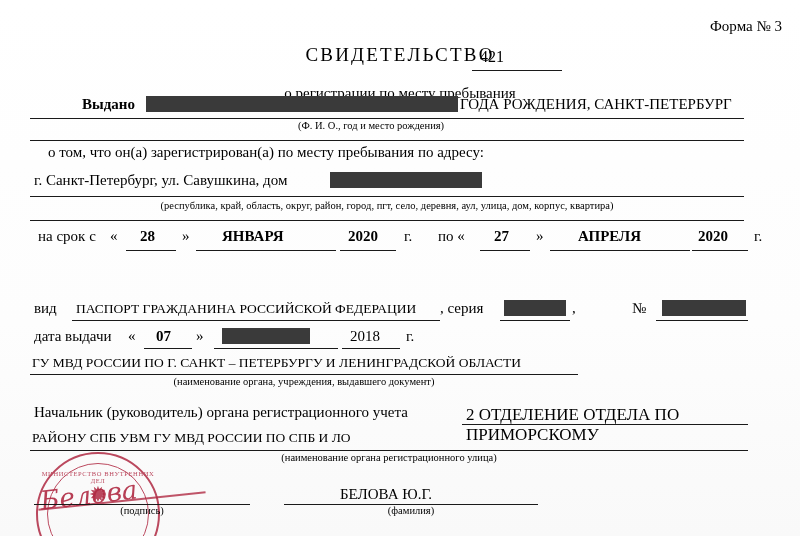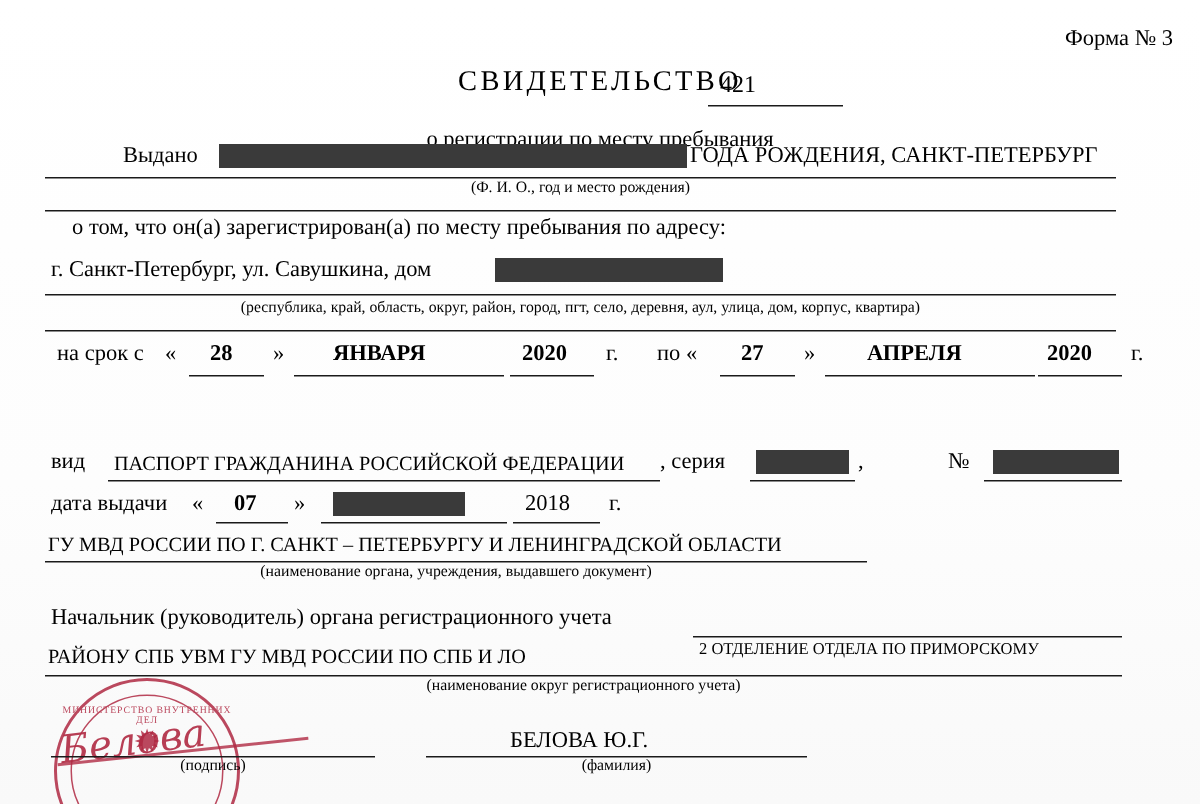--- a/index.html
+++ b/index.html
@@ -145,26 +145,26 @@
 
 <div id="doc">
 
   <div class="abs form-no">Форма № 3</div>
 
   <div class="abs title">СВИДЕТЕЛЬСТВО</div>
   <div class="abs title-num">421</div>
   <div class="abs title-num-line rule"></div>
   <div class="abs subtitle">о регистрации по месту пребывания</div>
 
-  <div class="abs lbl" style="left:82px; top:96px;">Выдано</div>
+  <div class="abs lbl" style="left:82px; top:96px;font-weight:bold;">Выдано</div>
   <div class="abs redact" style="left:146px; top:96px; width:312px;"></div>
   <div class="abs lbl" style="left:460px; top:96px; white-space:nowrap;">ГОДА РОЖДЕНИЯ, САНКТ-ПЕТЕРБУРГ</div>
   <div class="abs rule" style="left:30px; top:118px; width:714px;"></div>
 
-  <div class="abs small-caption" style="left:30px; top:120px; width:714px;">(Ф. И. О., год и место рождения)</div>
+  <div class="abs small-caption" style="left:14px; top:120px; width:714px;">(Ф. И. О., год и место рождения)</div>
   <div class="abs rule" style="left:30px; top:140px; width:714px;"></div>
 
   <div class="abs lbl" style="left:48px; top:144px;">о том, что он(а) зарегистрирован(а) по месту пребывания по адресу:</div>
 
   <div class="abs lbl" style="left:34px; top:172px;">г. Санкт-Петербург, ул. Савушкина, дом</div>
   <div class="abs redact" style="left:330px; top:172px; width:152px;"></div>
   <div class="abs rule" style="left:30px; top:196px; width:714px;"></div>
 
   <div class="abs small-caption" style="left:30px; top:200px; width:714px;">(республика, край, область, округ, район, город, пгт, село, деревня, аул, улица, дом, корпус, квартира)</div>
   <div class="abs rule" style="left:30px; top:220px; width:714px;"></div>
@@ -211,25 +211,25 @@
   <div class="abs rule" style="left:214px; top:348px; width:124px;"></div>
   <div class="abs lbl" style="left:350px; top:328px;">2018</div>
   <div class="abs rule" style="left:342px; top:348px; width:58px;"></div>
   <div class="abs lbl" style="left:406px; top:328px;">г.</div>
 
   <div class="abs" style="left:32px; top:355px; font-size:13.5px;">ГУ  МВД  РОССИИ  ПО  Г. САНКТ – ПЕТЕРБУРГУ  И  ЛЕНИНГРАДСКОЙ ОБЛАСТИ</div>
   <div class="abs rule" style="left:30px; top:374px; width:548px;"></div>
   <div class="abs small-caption" style="left:30px; top:376px; width:548px;">(наименование органа, учреждения, выдавшего документ)</div>
 
   <div class="abs lbl" style="left:34px; top:404px;">Начальник (руководитель) органа регистрационного учета</div>
-  <div class="abs" style="left:466px; top:427px; font-size:11px;">2 ОТДЕЛЕНИЕ ОТДЕЛА  ПО ПРИМОРСКОМУ</div>
+  <div class="abs" style="left:466px; top:405px; font-size:17px;">2 ОТДЕЛЕНИЕ ОТДЕЛА  ПО ПРИМОРСКОМУ</div>
   <div class="abs rule" style="left:462px; top:424px; width:286px;"></div>
   <div class="abs" style="left:32px; top:430px; font-size:13.5px;">РАЙОНУ СПБ УВМ  ГУ  МВД  РОССИИ  ПО  СПБ  И  ЛО</div>
   <div class="abs rule" style="left:30px; top:450px; width:718px;"></div>
-  <div class="abs small-caption" style="left:30px; top:452px; width:718px;">(наименование округ регистрационного учета)</div>
+  <div class="abs small-caption" style="left:30px; top:452px; width:718px;">(наименование органа регистрационного улица)</div>
 
   <div class="abs stamp">
     <div class="stamp-arc-top">МИНИСТЕРСТВО ВНУТРЕННИХ ДЕЛ</div>
     <div class="stamp-emblem">✹</div>
 
   </div>
 
   <div class="abs signature">Белова</div>
   <div class="abs sig-strike"></div>
 

